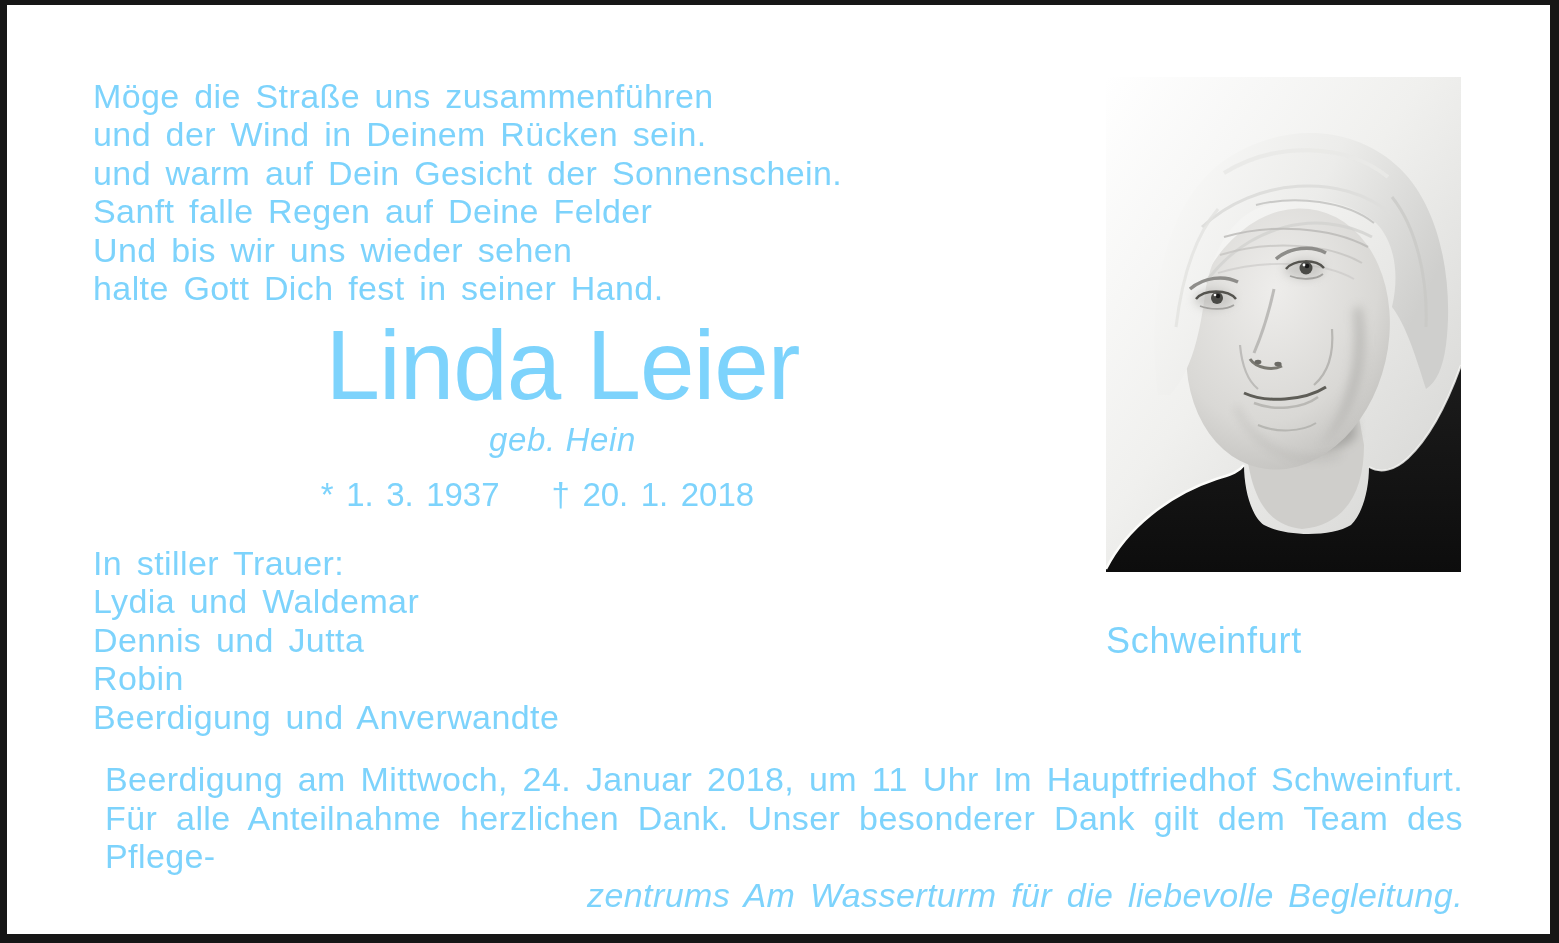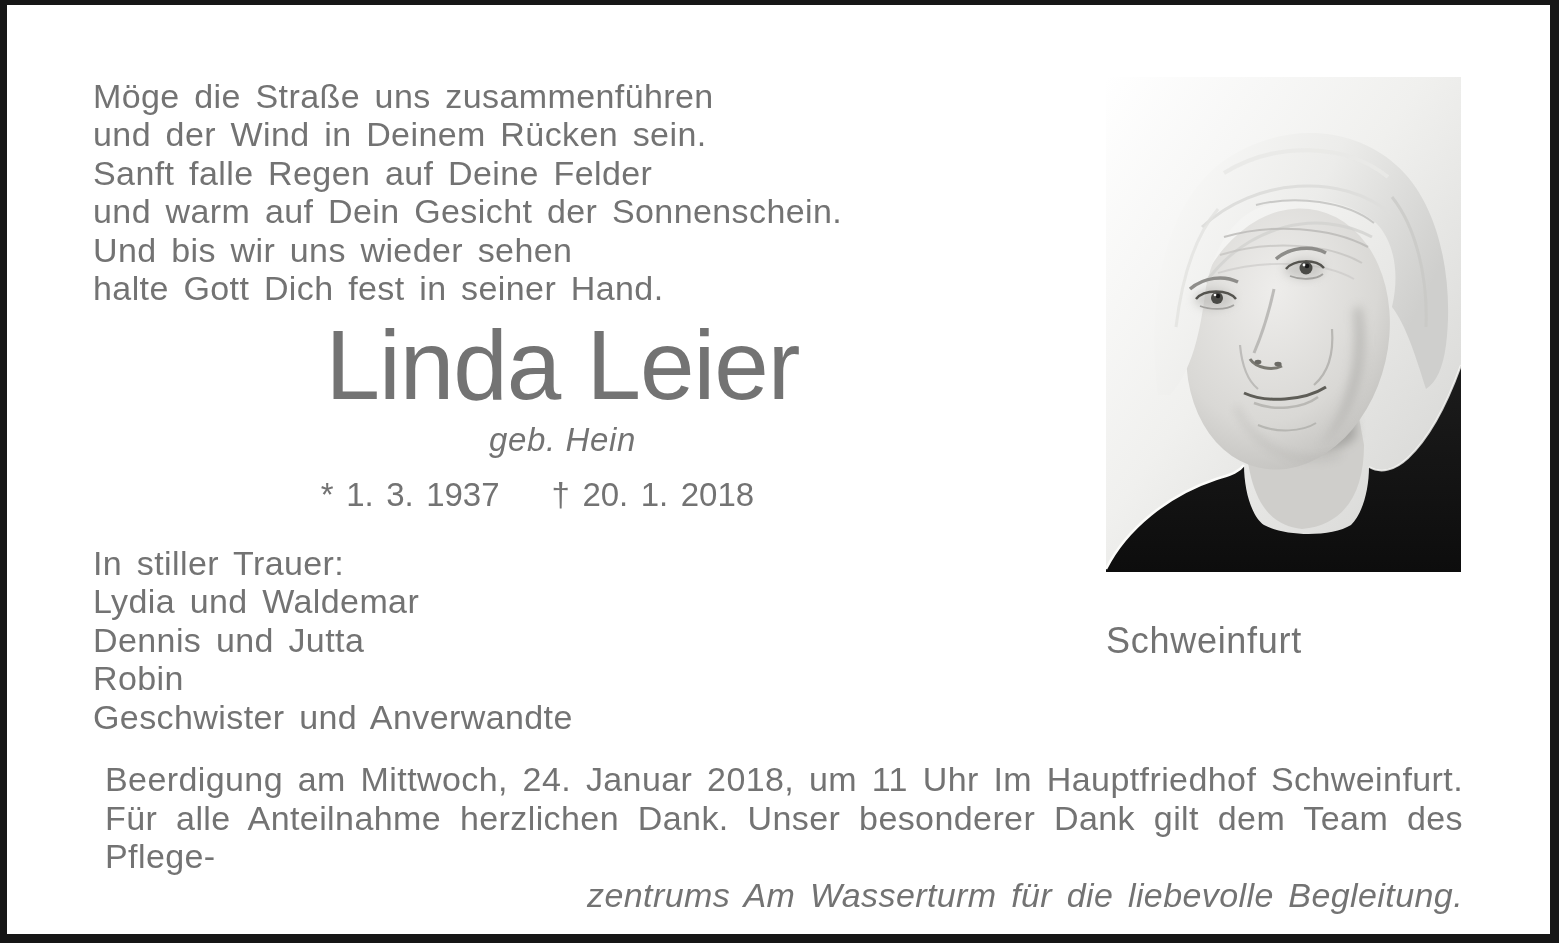--- a/index.html
+++ b/index.html
@@ -2,21 +2,21 @@
 <html lang="de"><head>
 <meta charset="utf-8">
 <style>
   html,body{margin:0;padding:0;background:#2b2b2b;}
   .stage{
     position:relative;
     width:1559px;height:943px;
     background:#161616;
     overflow:hidden;
     font-family:"Liberation Sans","DejaVu Sans",sans-serif;
-    color:#737373;
+    color:#7dd3fc;
   }
   .card-surface{
     position:absolute;left:7px;top:5px;width:1543px;height:929px;
     background:#ffffff;
   }
   
   .poem{
     position:absolute;left:93px;top:77px;
     font-size:34px;line-height:38.4px;font-weight:400;
     letter-spacing:0.012em;word-spacing:0.14em;
@@ -68,39 +68,39 @@
 </head>
 <body>
 
 <div class="stage">
 
   <div class="card-surface"></div>
 
   <div class="poem">
     <div>Möge die Straße uns zusammenführen</div>
     <div>und der Wind in Deinem Rücken sein.</div>
+    <div>und warm auf Dein Gesicht der Sonnenschein.</div>
     <div>Sanft falle Regen auf Deine Felder</div>
-    <div>und warm auf Dein Gesicht der Sonnenschein.</div>
     <div>Und bis wir uns wieder sehen</div>
     <div>halte Gott Dich fest in seiner Hand.</div>
   </div>
 
   <div class="center-col deceased-name">Linda Leier</div>
   <div class="center-col maiden-name">geb. Hein</div>
   <div class="center-col life-dates">
     <span>* 1. 3. 1937</span>
     <span>† 20. 1. 2018</span>
   </div>
 
   <div class="mourners">
     <div>In stiller Trauer:</div>
     <div>Lydia und Waldemar</div>
     <div>Dennis und Jutta</div>
     <div>Robin</div>
-    <div>Geschwister und Anverwandte</div>
+    <div>Beerdigung und Anverwandte</div>
   </div>
 
   <div class="funeral">
     <div class="jline">Beerdigung am Mittwoch, 24. Januar 2018, um 11 Uhr Im Hauptfriedhof Schweinfurt.</div>
     <div class="jline">Für alle Anteilnahme herzlichen Dank. Unser besonderer Dank gilt dem Team des Pflege-</div>
     <div class="lline">zentrums Am Wasserturm für die liebevolle Begleitung.</div>
   </div>
 
   <svg class="portrait" viewBox="0 0 355 495" xmlns="http://www.w3.org/2000/svg" role="img">
     <defs>

